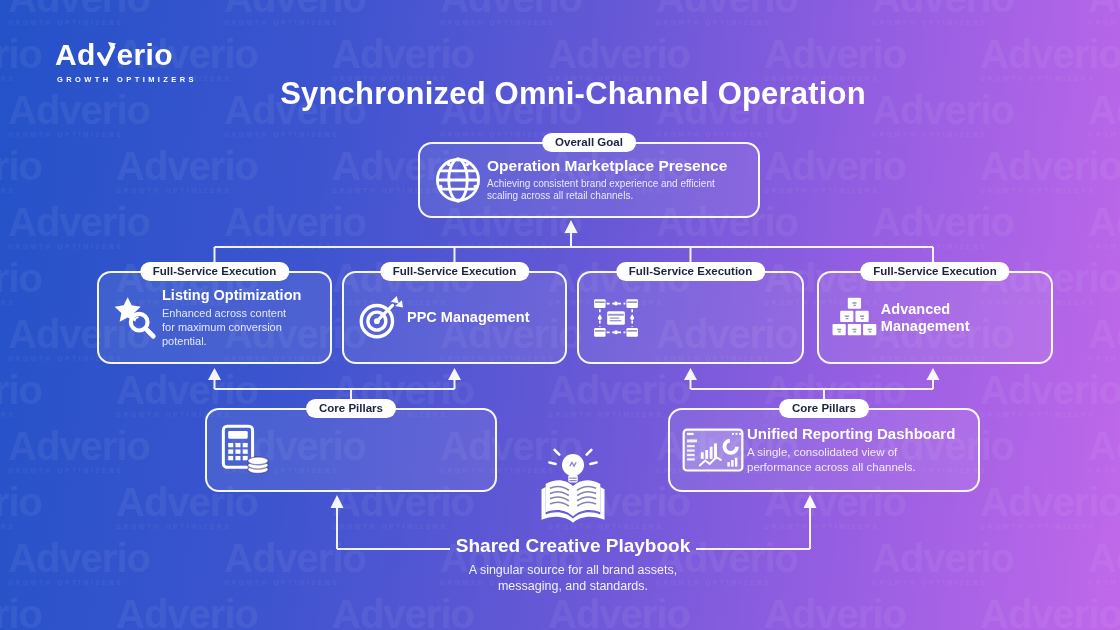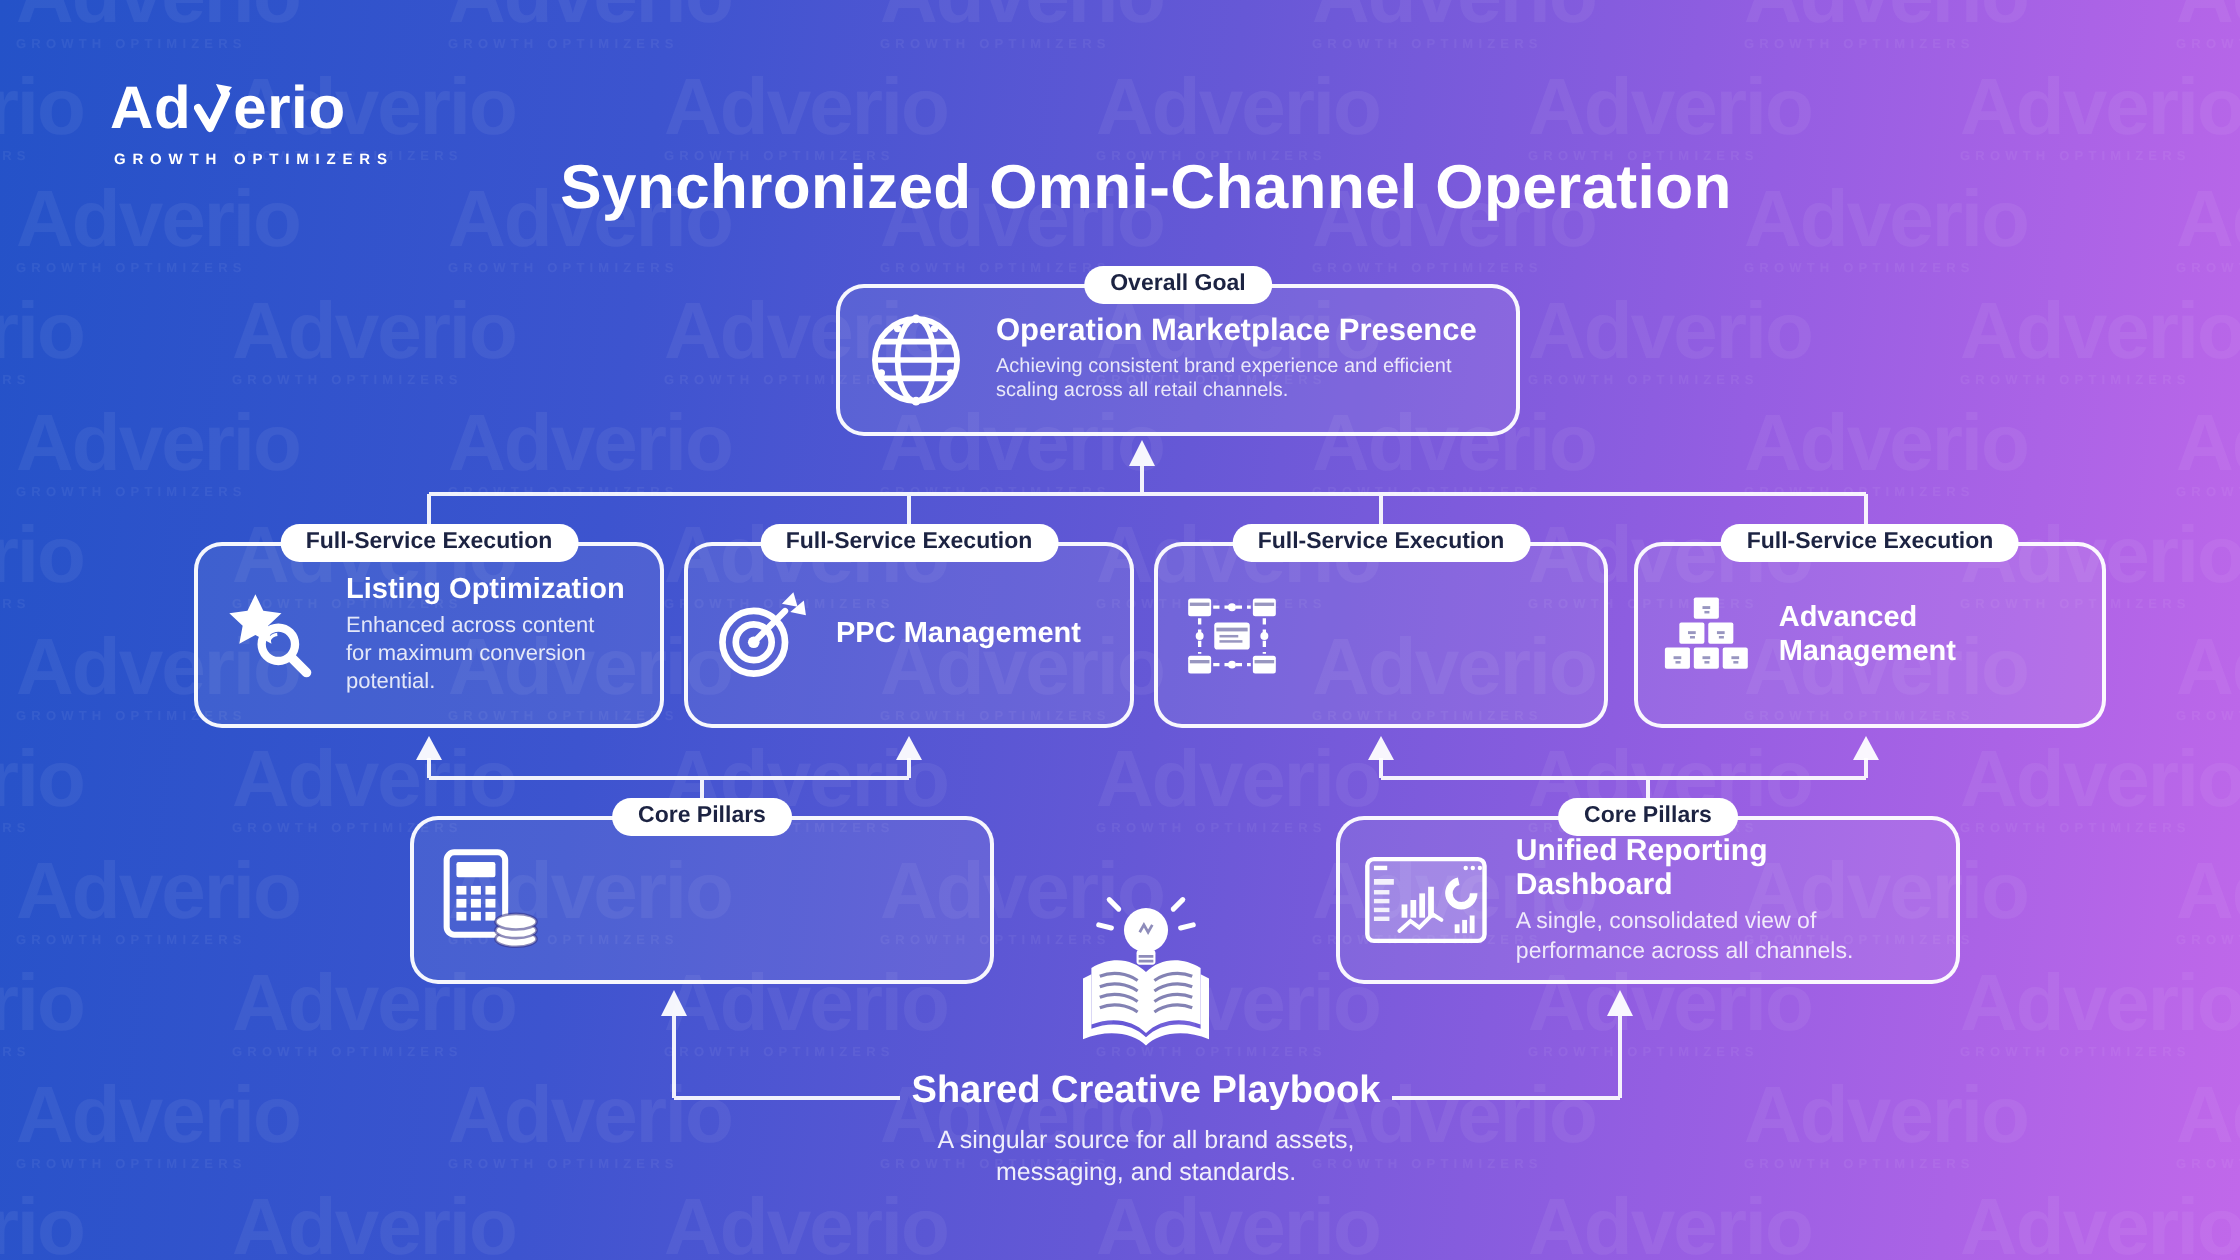--- a/index.html
+++ b/index.html
@@ -16,21 +16,21 @@
   
   .logo{position:absolute;left:55px;top:38px;z-index:2;}
   .logo-word{display:flex;align-items:center;color:#fff;font-size:30px;font-weight:700;letter-spacing:.3px;}
   .logo-word svg{margin:0 1px 4px 1px;}
   .logo-tag{color:#fff;font-size:7.5px;letter-spacing:3.4px;font-weight:600;margin-top:3px;margin-left:2px;}
   
   .main-title{position:absolute;left:0;right:0;top:76px;transform:translateX(13px);
     text-align:center;color:#fff;font-size:31px;font-weight:700;letter-spacing:.2px;z-index:2;}
   
   .node{position:absolute;z-index:2;border:2px solid rgba(255,255,255,.95);border-radius:14px;
-    background:rgba(255,255,255,.08);display:flex;align-items:center;gap:14px;
+    background:rgba(255,255,255,.08);display:flex;align-items:center;gap:3px;
     padding:8px 12px;box-sizing:border-box;}
   .badge{position:absolute;top:-11px;left:50%;transform:translateX(-50%);background:#fff;color:#1c2342;
     font-size:11.5px;font-weight:700;padding:3px 13px;border-radius:999px;white-space:nowrap;line-height:1.15;}
   .ntxt{display:flex;flex-direction:column;}
   .nt{font-weight:700;color:#fff;line-height:1.15;}
   .nd{color:rgba(255,255,255,.85);line-height:1.28;margin-top:3px;}
   .goal{left:418px;top:142px;width:342px;height:76px;}
   .goal .nt{font-size:15.5px;}
   .goal .nd{font-size:10px;max-width:242px;}
   .exec .nt{font-size:14.5px;}

